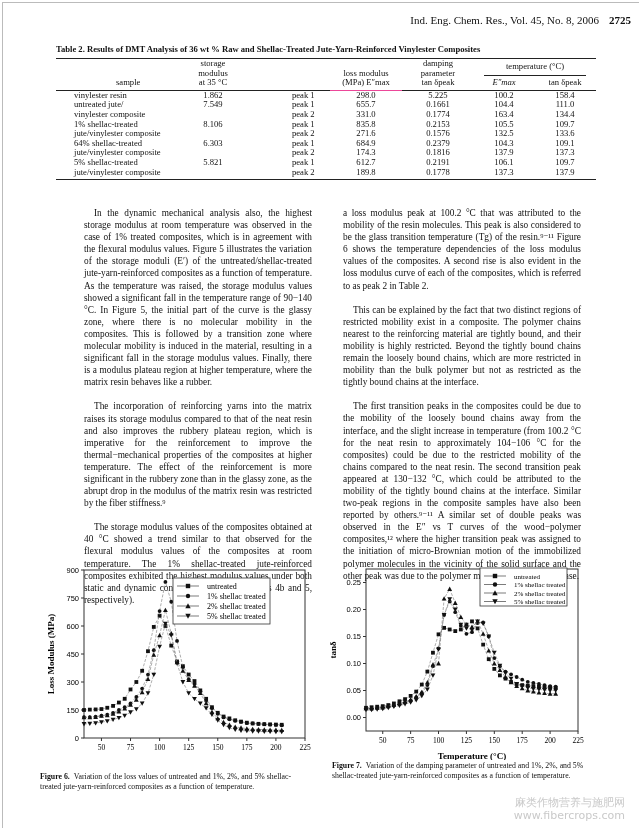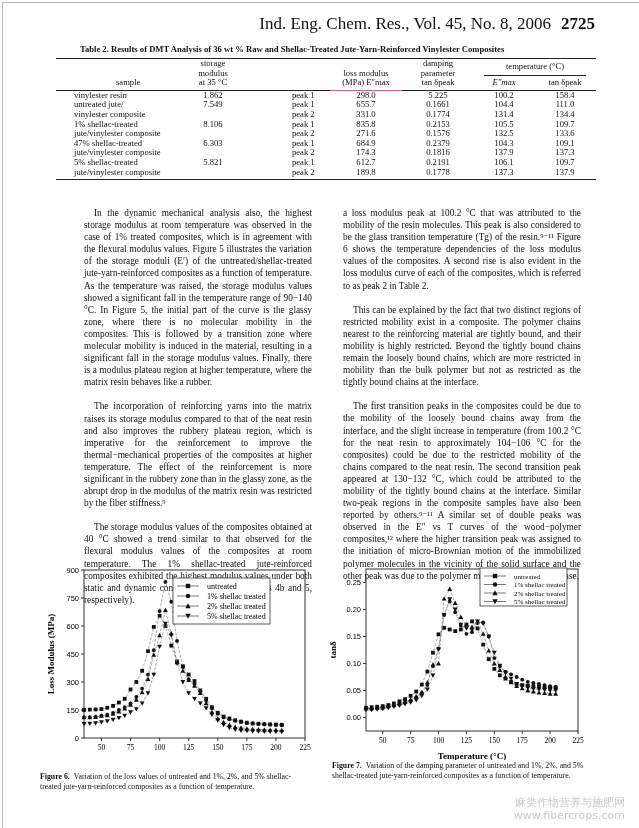--- a/index.html
+++ b/index.html
@@ -1,21 +1,21 @@
 <!DOCTYPE html>
 <html><head>
 <meta charset="utf-8">
 <style>
   html, body { margin:0; padding:0; }
   body { width:639px; height:828px; background:#fff; position:relative; overflow:hidden;
          font-family:"Liberation Serif","DejaVu Serif",serif; color:#111; }
   .pageborder { position:absolute; left:2px; top:2px; right:-2px; bottom:-2px; border-left:1px solid #bbb; border-top:1px solid #bbb; }
-  .header { position:absolute; left:0; top:14px; width:595px; text-align:right; font-size:17px; }
+  .header { position:absolute; left:0; top:14px; width:595px; text-align:right; font-size:11px;padding-left:36px; }
   .header .pg { font-weight:bold; margin-left:10px; }
-  .tcap { position:absolute; left:56px; top:44px; font-size:8.6px; font-weight:bold; white-space:nowrap;margin-left:24px; }
+  .tcap { position:absolute; left:56px; top:44px; font-size:8.6px; font-weight:bold; white-space:nowrap; }
   table.t2 { position:absolute; left:56px; top:58px; width:540px; border-collapse:collapse; font-size:8.6px; line-height:9.6px; }
   table.t2 th { font-weight:normal; vertical-align:bottom; text-align:center; padding:0 2px; }
   table.t2 thead tr.h2 th { border-bottom:1px solid #222; padding-bottom:2px; }
   table.t2 thead { border-top:1px solid #222; }
   table.t2 tbody tr:last-child td { border-bottom:1px solid #222; padding-bottom:2px; }
   table.t2 td { padding:0 2px; text-align:center; }
   table.t2 td.s { text-align:left; padding-left:18px; }
   table.t2 td.pk { text-align:left; padding-left:40px; }
   .tempgrp { border-bottom:1px solid #222; }
   .col { position:absolute; font-size:9.3px; line-height:12.1px; text-align:justify; }
@@ -81,21 +81,21 @@
         <td>0.1661</td>
         <td>104.4</td>
         <td>111.0</td>
       </tr>
       <tr>
         <td class="s">vinylester composite</td>
         <td></td>
         <td class="pk">peak 2</td>
         <td>331.0</td>
         <td>0.1774</td>
-        <td>131.4</td>
+        <td>163.4</td>
         <td>134.4</td>
       </tr>
       <tr>
         <td class="s">1% shellac-treated</td>
         <td>8.106</td>
         <td class="pk">peak 1</td>
         <td>835.8</td>
         <td>0.2153</td>
         <td>105.5</td>
         <td>109.7</td>
@@ -103,21 +103,21 @@
       <tr>
         <td class="s">jute/vinylester composite</td>
         <td></td>
         <td class="pk">peak 2</td>
         <td>271.6</td>
         <td>0.1576</td>
         <td>132.5</td>
         <td>133.6</td>
       </tr>
       <tr>
-        <td class="s">47% shellac-treated</td>
+        <td class="s">64% shellac-treated</td>
         <td>6.303</td>
         <td class="pk">peak 1</td>
         <td>684.9</td>
         <td>0.2379</td>
         <td>104.3</td>
         <td>109.1</td>
       </tr>
       <tr>
         <td class="s">jute/vinylester composite</td>
         <td></td>

